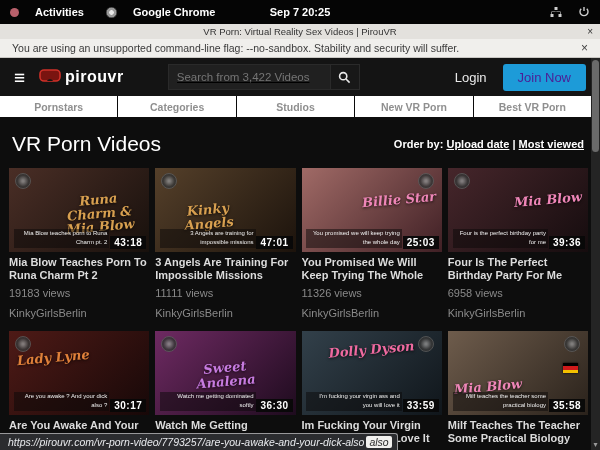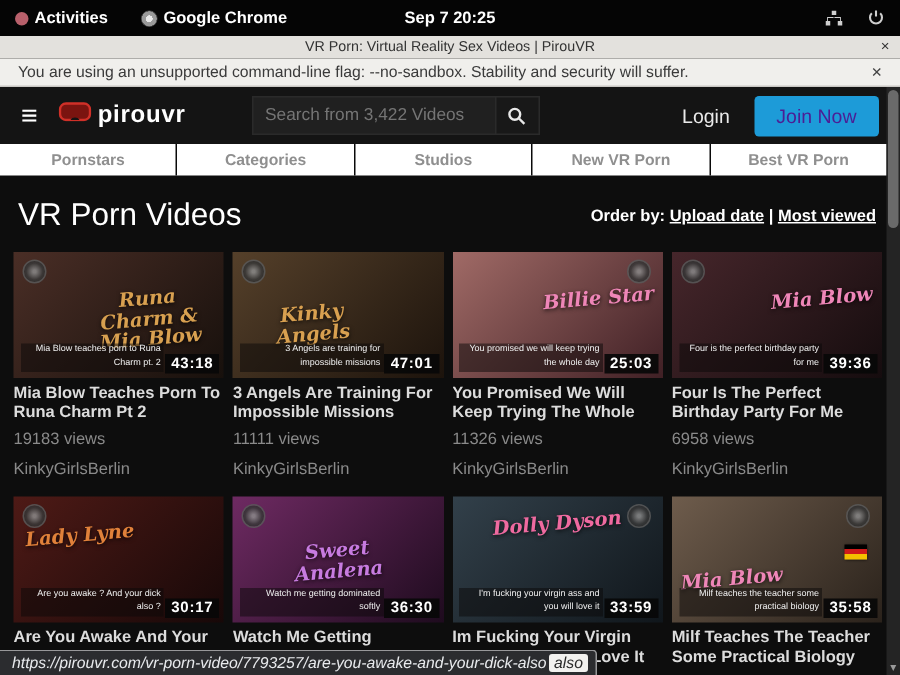--- a/index.html
+++ b/index.html
@@ -3,21 +3,21 @@
 <meta charset="utf-8">
 <style>
   * { box-sizing: border-box; margin: 0; padding: 0; }
   html,body { width:600px; height:450px; overflow:hidden; background:#000;
     font-family:"Liberation Sans", sans-serif; }
 
   
   .sysbar { height:24px; background:#050505; color:#fff; display:flex;
     align-items:center; padding:0 10px; position:relative; font-size:11px; }
   .sys-left { display:flex; align-items:center; gap:22px; }
-  .sys-item { display:flex; align-items:center; gap:4px; font-weight:bold; }
+  .sys-item { display:flex; align-items:center; gap:16px; font-weight:bold; }
   .dot-icon { width:9px; height:9px; border-radius:50%; background:#b8606b; }
   .chrome-icon { width:11px; height:11px; border-radius:50%;
     background:radial-gradient(circle,#e8e8e8 28%, #9a9a9a 30% 62%, #555 64%); }
   .sys-clock { position:absolute; left:0; right:0; text-align:center; font-weight:bold; }
   .sys-right { margin-left:auto; display:flex; align-items:center; gap:16px; z-index:1; }
   .sys-right svg { display:block; }
 
   
   .tabstrip { height:15px; background:#e3e1dd; color:#333; font-size:9.5px;
     display:flex; align-items:center; position:relative; font-weight:normal; }
@@ -30,21 +30,21 @@
   .warn-close { margin-left:auto; color:#444; font-size:12px; }
 
   
   .browser { position:relative; height:392px; background:#0d0d0d; overflow:hidden; }
 
   .site-header { height:38px; background:#141414; display:flex; align-items:center;
     padding:0 14px; gap:14px; }
   .burger { color:#fff; font-size:19px; line-height:1; }
   .logo { display:flex; align-items:center; gap:4px; }
   .logo-text { color:#fff; font-size:16px; font-weight:bold; letter-spacing:.5px; }
-  .search-group { display:flex; margin-left:30px; }
+  .search-group { display:flex; margin-left:30px;text-decoration:underline; }
   .search-input { width:162px; height:26px; background:#202020; border:1px solid #2a2a2a;
     border-right:none; color:#9a9a9a; font-size:11.5px; padding:0 8px; outline:none;
     font-family:"Liberation Sans", sans-serif; }
   .search-btn { width:30px; height:26px; background:#181818; border:1px solid #2a2a2a;
     display:flex; align-items:center; justify-content:center; }
   .hdr-right { margin-left:auto; display:flex; align-items:center; gap:16px; }
   .login { color:#eaeaea; font-size:13px; }
   .join-btn { background:#1d9bd8; color:#4c1d95; font-size:13px; padding:6px 15px;
     border:none; border-radius:3px; font-family:"Liberation Sans", sans-serif; }
 

